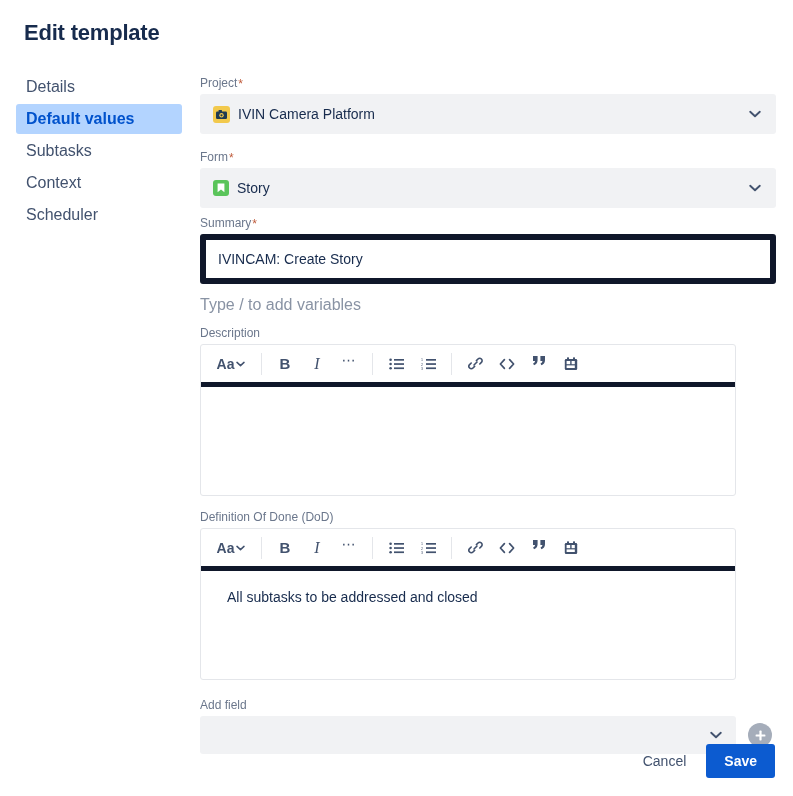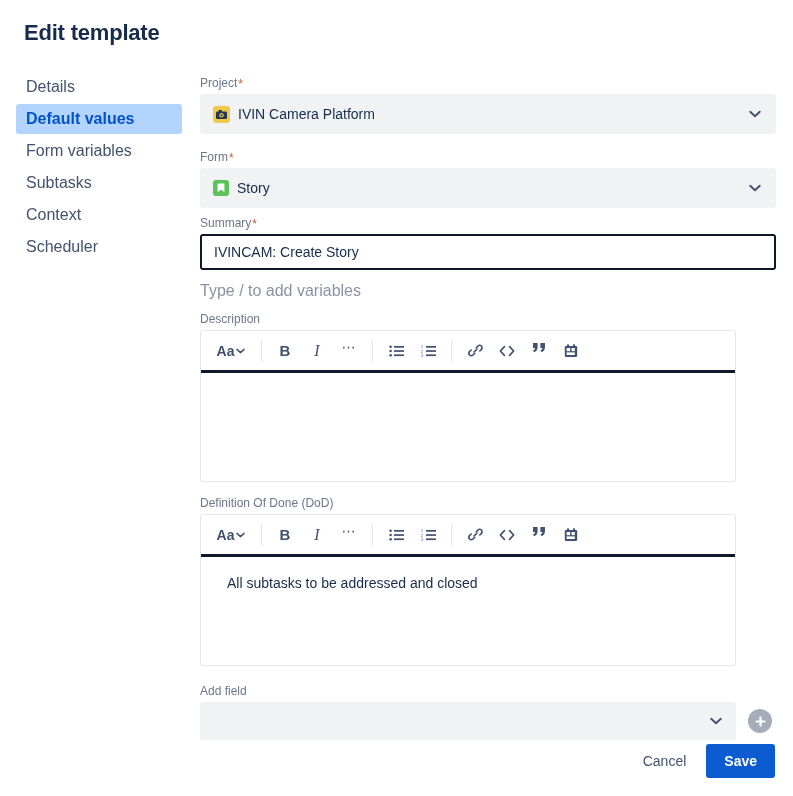--- a/index.html
+++ b/index.html
@@ -58,38 +58,38 @@
     display: inline-flex; align-items: center; justify-content: center;
     margin-right: 8px; flex: none;
   }
   .type-icon {
     width: 16px; height: 16px; border-radius: 3px; background: #5AC45A;
     display: inline-flex; align-items: center; justify-content: center;
     margin-right: 8px; flex: none;
   }
 
   .text-input {
-    height: 36px; background: #FFFFFF; border: 2px solid #0f172a;
+    height: 50px; background: #FFFFFF; border: 6px solid #0f172a;
     border-radius: 3px; display: flex; align-items: center;
     padding: 4px 12px; font-size: 14px; color: #172B4D;
     width: 100%; outline: none; font-family: inherit;
   }
   .helper { font-size: 16px; color: #8993A4; margin-top: 12px; }
 
   
   .editor-wrap { position: relative; }
   .editor {
     width: 536px;
     border: 1px solid #E4E6EA; border-radius: 3px;
     background: #FFFFFF; overflow: hidden;
   }
   .toolbar {
     height: 42px; display: flex; align-items: center;
     padding: 0 10px; gap: 0px;
-    border-bottom: 3px solid #0f172a;
+    border-bottom: 5px solid #0f172a;
   }
   .tb-btn {
     width: 26px; height: 26px; border-radius: 3px;
     display: inline-flex; align-items: center; justify-content: center;
     color: #42526E; cursor: pointer; font-size: 14px;
   }
   .tb-btn.aa { width: 40px; font-size: 14px; font-weight: 600; gap:2px; }
   .tb-sep { width: 1px; height: 22px; background: #E4E6EA; margin: 0 10px; flex:none; }
   .tb-group { display:flex; align-items:center; gap: 6px; }
   .bold-g { font-weight: 700; font-size: 15px; }
@@ -146,23 +146,20 @@
 <div class="page">
 
   <div class="page-title">Edit template</div>
 
   <div class="sidebar">
     <div class="nav-item">
       <span>Details</span>
     </div>
     <div class="nav-item active">
       <span>Default values</span>
-    </div>
-    <div class="nav-item">
-      <span>Form variables</span>
     </div>
     <div class="nav-item">
       <span>Subtasks</span>
     </div>
     <div class="nav-item">
       <span>Context</span>
     </div>
     <div class="nav-item">
       <span>Scheduler</span>
     </div>

